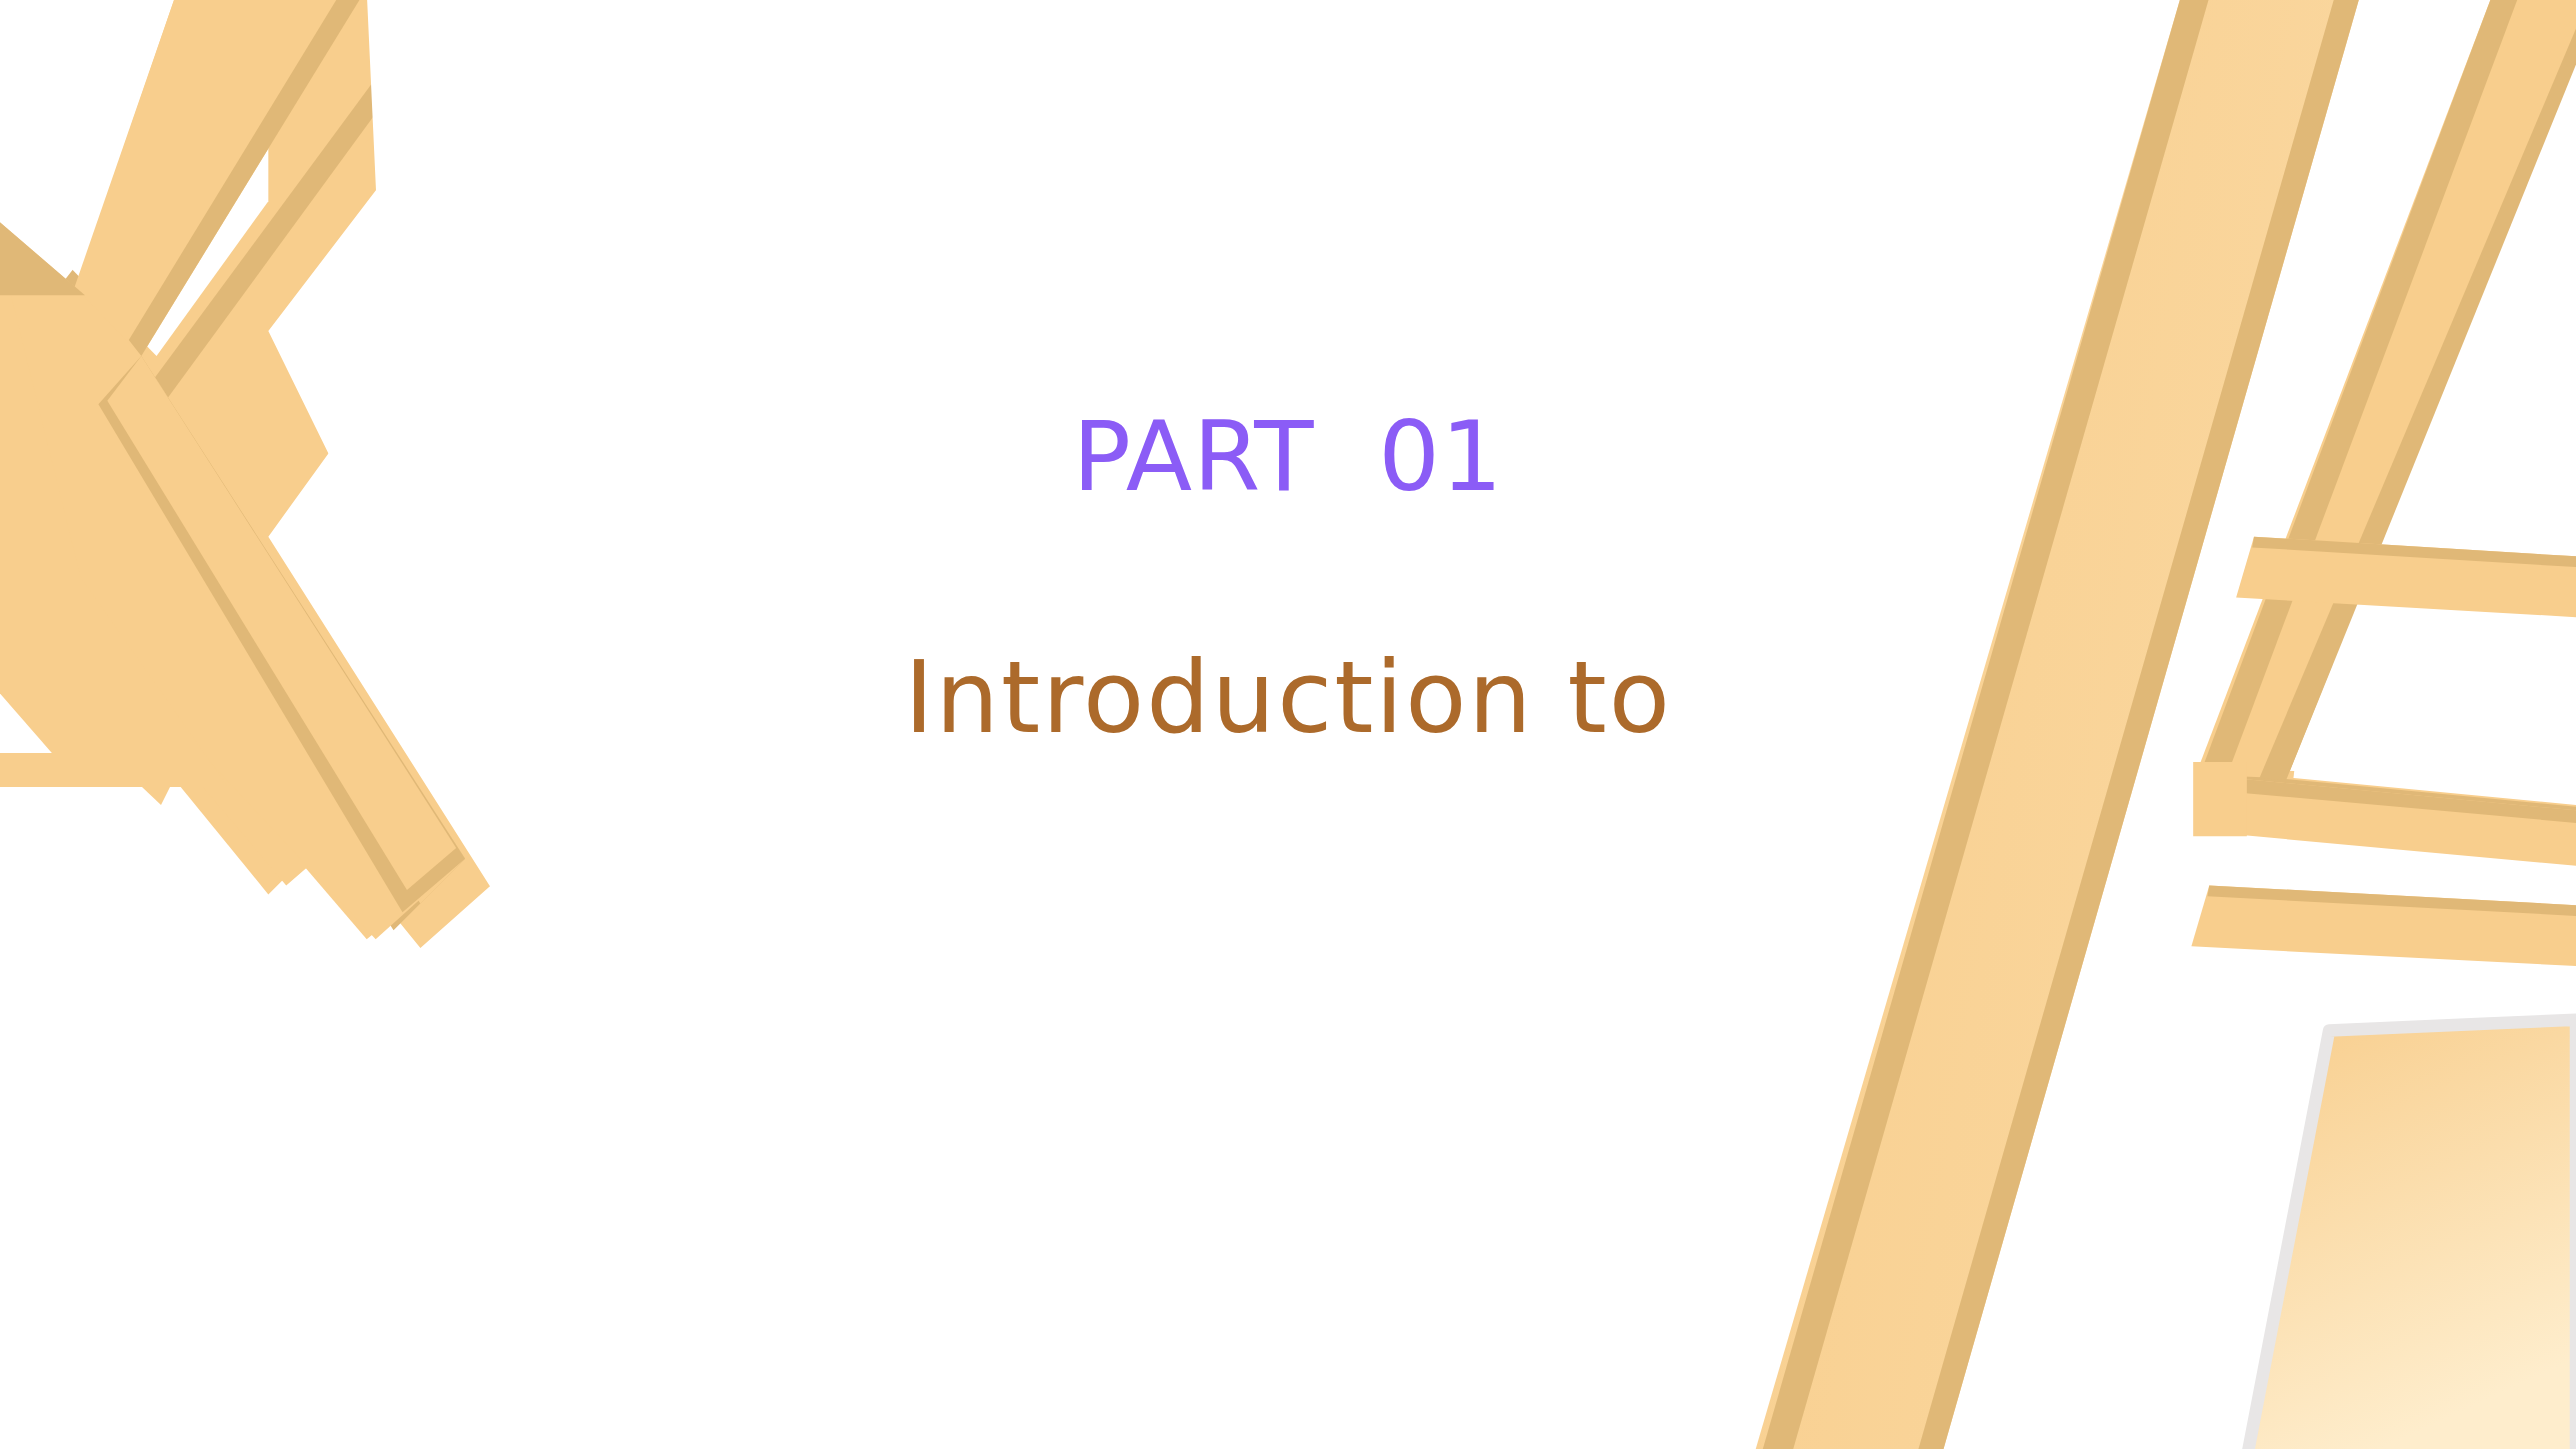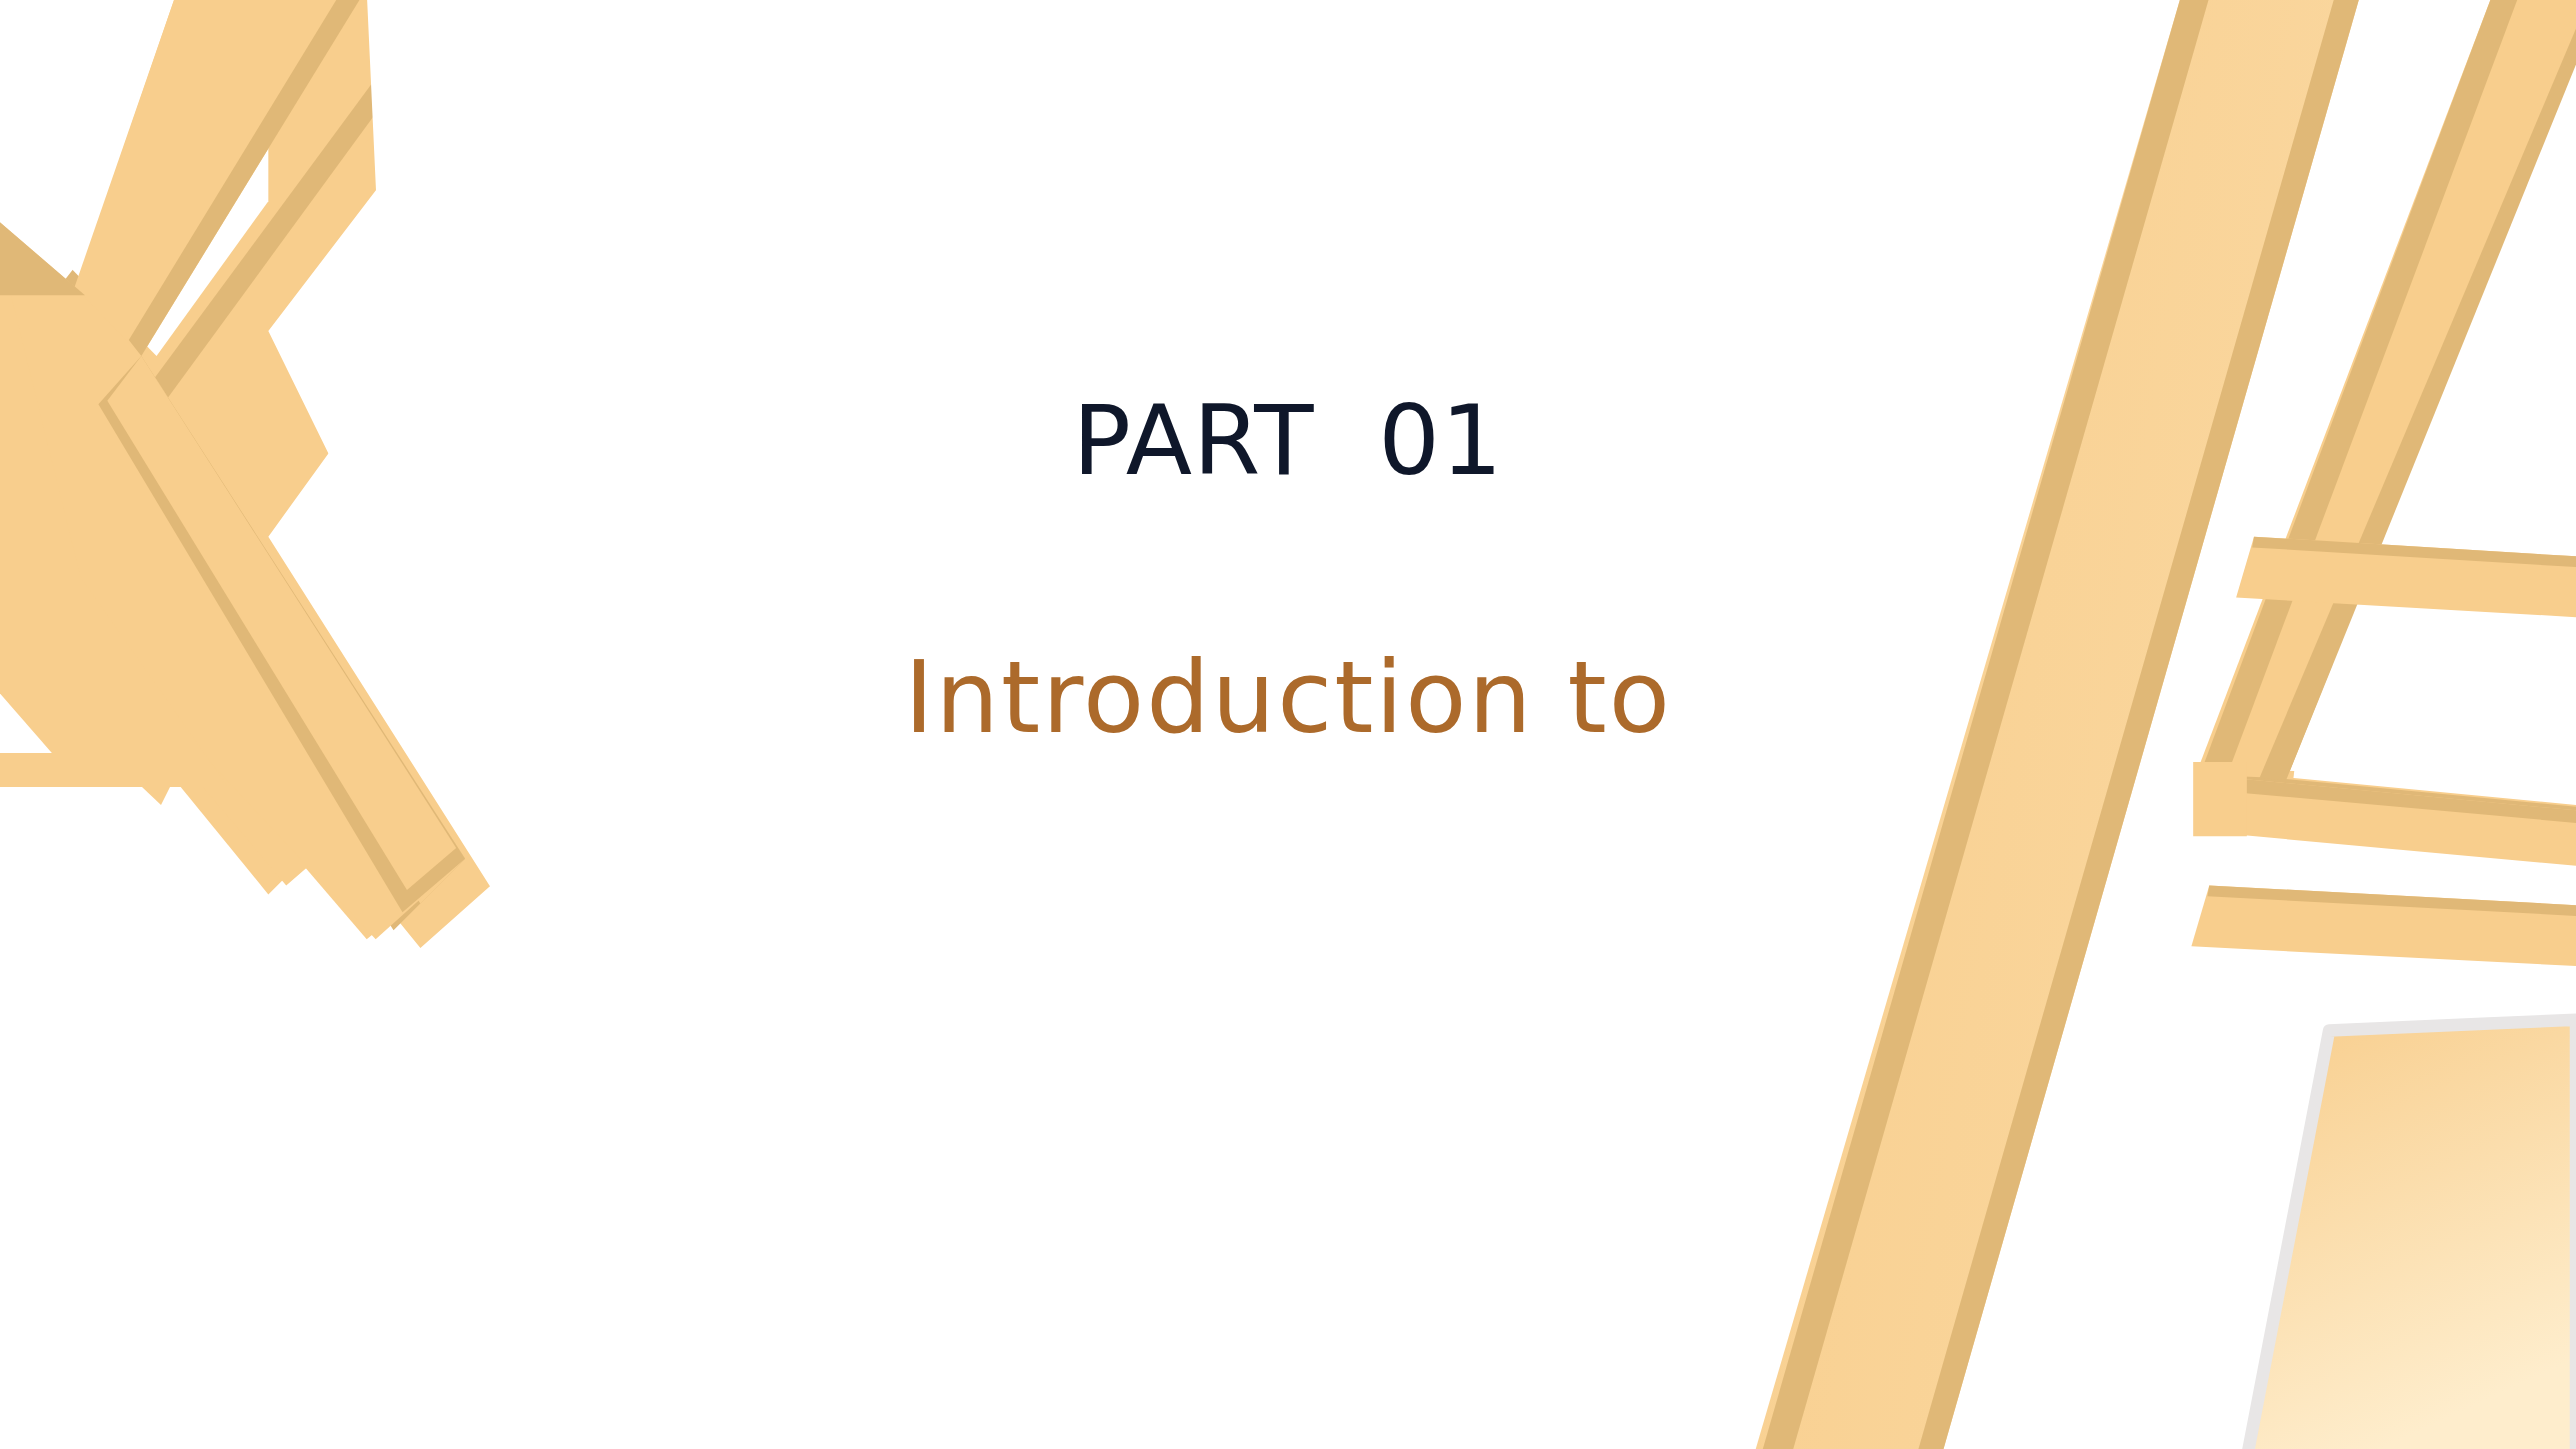--- a/index.html
+++ b/index.html
@@ -31,25 +31,25 @@
     height: 1449px;
     display: flex;
     flex-direction: column;
     align-items: center;
     justify-content: flex-start;
   }
   .part-title {
     position: absolute;
     left: 0;
     right: 0;
-    top: 388px;
+    top: 404px;
     text-align: center;
     font-size: 97px;
     line-height: 1.1;
-    color: #0f172a;
+    color: #8b5cf6;
     letter-spacing: 0.01em;
     font-weight: 400;
     white-space: pre;
   }
   .subtitle {
     position: absolute;
     left: 0;
     right: 0;
     top: 644px;
     text-align: center;

